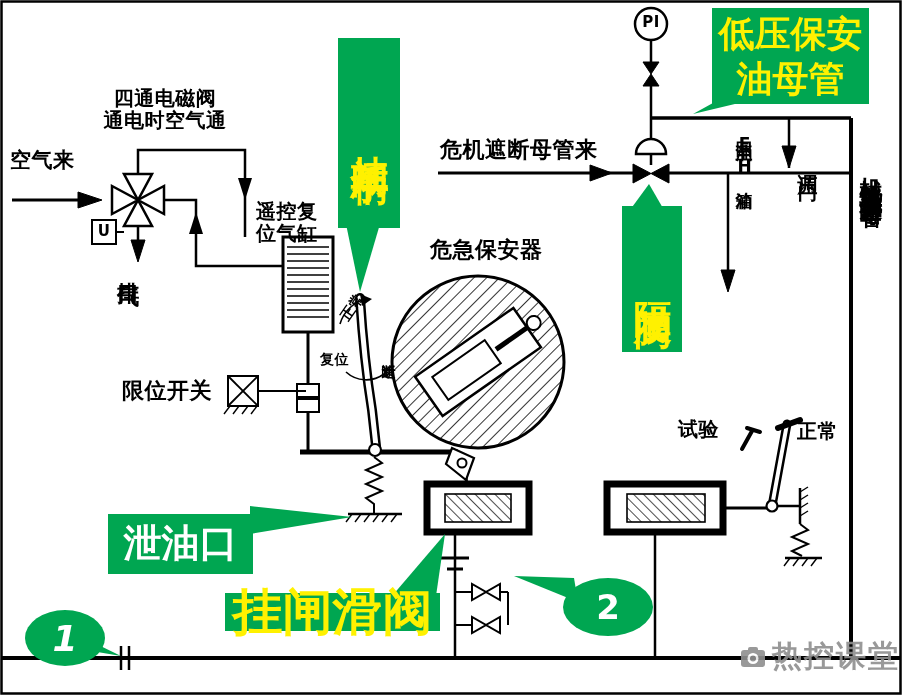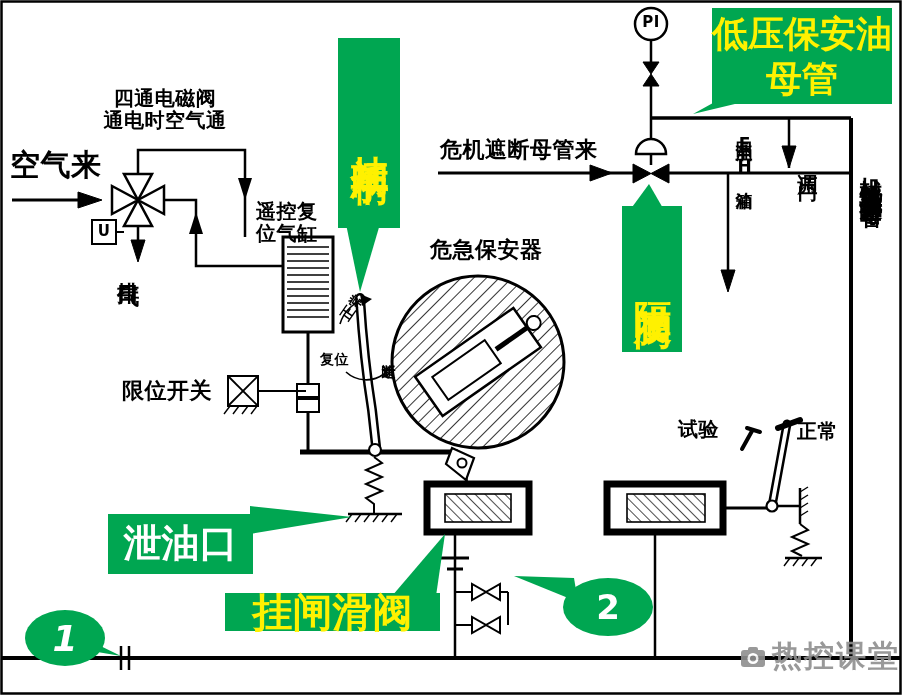--- a/index.html
+++ b/index.html
@@ -229,42 +229,42 @@
       <polygon class="tail" points="630,210 664,210 649,184" fill="var(--green)"></polygon>
       <polygon class="tail" points="250,506 250,534 352,517" fill="var(--green)"></polygon>
       <polygon class="tail" points="392,596 436,596 445,534" fill="var(--green)"></polygon>
       <polygon class="tail" points="574,578 578,602 514,576" fill="var(--green)"></polygon>
       <polygon class="tail" points="80,636 62,646 121,656" fill="var(--green)"></polygon>
     </g>
   </svg>
 
   <div class="dlabel" style="left:95px; top:87px; width:140px; text-align:center; font-size:20px;">四通电磁阀</div>
   <div class="dlabel" style="left:90px; top:109px; width:150px; text-align:center; font-size:20px;">通电时空气通</div>
-  <div class="dlabel" style="left:10px; top:148px; font-size:30px;">空气来</div>
+  <div class="dlabel" style="left:10px; top:148px; font-size:21px;">空气来</div>
   <div class="dlabel vert" style="left:116px; top:264px; font-size:22px;">排气口</div>
   <div class="dlabel" style="left:256px; top:200px; width:66px; font-size:20px; line-height:1.1;">遥控复位气缸</div>
   <div class="dlabel" style="left:430px; top:237px; font-size:22px;">危急保安器</div>
   <div class="dlabel" style="left:337px; top:314px; font-size:14px; transform:rotate(-55deg); transform-origin:left top;">正常</div>
   <div class="dlabel" style="left:320px; top:351px; font-size:14px;">复位</div>
   <div class="dlabel vert" style="left:381px; top:352px; font-size:14px; letter-spacing:1px;">遮断</div>
   <div class="dlabel" style="left:122px; top:378px; font-size:22px;">限位开关</div>
   <div class="dlabel" style="left:440px; top:137px; font-size:22px;">危机遮断母管来</div>
   <div class="dlabel vert" style="left:734px; top:128px; font-size:17px; letter-spacing:2px;">回油至EH油箱</div>
   <div class="dlabel vert" style="left:796px; top:158px; font-size:20px;">调压门</div>
   <div class="dlabel vert" style="left:858px; top:158px; font-size:23px;">机械超速与手动遮断母管</div>
   <div class="dlabel" style="left:678px; top:418px; font-size:20px;">试验</div>
   <div class="dlabel" style="left:797px; top:420px; font-size:20px;">正常</div>
   <div class="dlabel" style="left:637px; top:14px; width:28px; text-align:center; font-size:15px; font-weight:bold;">PI</div>
   <div class="dlabel" style="left:93px; top:223px; width:22px; text-align:center; font-size:15px;">U</div>
 
-  <div class="callout" style="left:712px; top:8px; width:180px; height:96px; font-size:36px;">低压保安油母管</div>
+  <div class="callout" style="left:712px; top:8px; width:157px; height:96px; font-size:36px;">低压保安油母管</div>
   <div class="callout vcall" style="left:338px; top:38px; width:62px; height:190px; font-size:38px;">挂闸手柄</div>
   <div class="callout vcall" style="left:622px; top:206px; width:60px; height:146px; font-size:38px;">隔膜阀</div>
   <div class="callout whitetext" style="left:108px; top:498px; width:145px; height:60px; font-size:38px;">泄油口</div>
-  <div class="callout" style="left:225px; top:593px; width:215px; height:38px; font-size:40px;">挂闸滑阀</div>
+  <div class="callout" style="left:225px; top:593px; width:215px; height:38px; font-size:50px;">挂闸滑阀</div>
   <div class="callout ellipse whitetext" style="left:563px; top:562px; width:90px; height:58px; font-size:34px;">2</div>
   <div class="callout ellipse whitetext" style="left:25px; top:594px; width:80px; height:56px; font-size:36px; font-style:italic;">1</div>
 
   <div class="watermark" style="left:740px; top:636px;">
     <svg width="26" height="22" viewBox="0 0 26 22">
       <rect x="1" y="4" width="24" height="17" rx="3" fill="#8f8f8f"></rect>
       <rect x="8" y="1" width="10" height="5" rx="2" fill="#8f8f8f"></rect>
       <circle cx="13" cy="12.5" r="5.5" fill="#ffffff"></circle>
       <circle cx="13" cy="12.5" r="3" fill="#8f8f8f"></circle>
     </svg>

